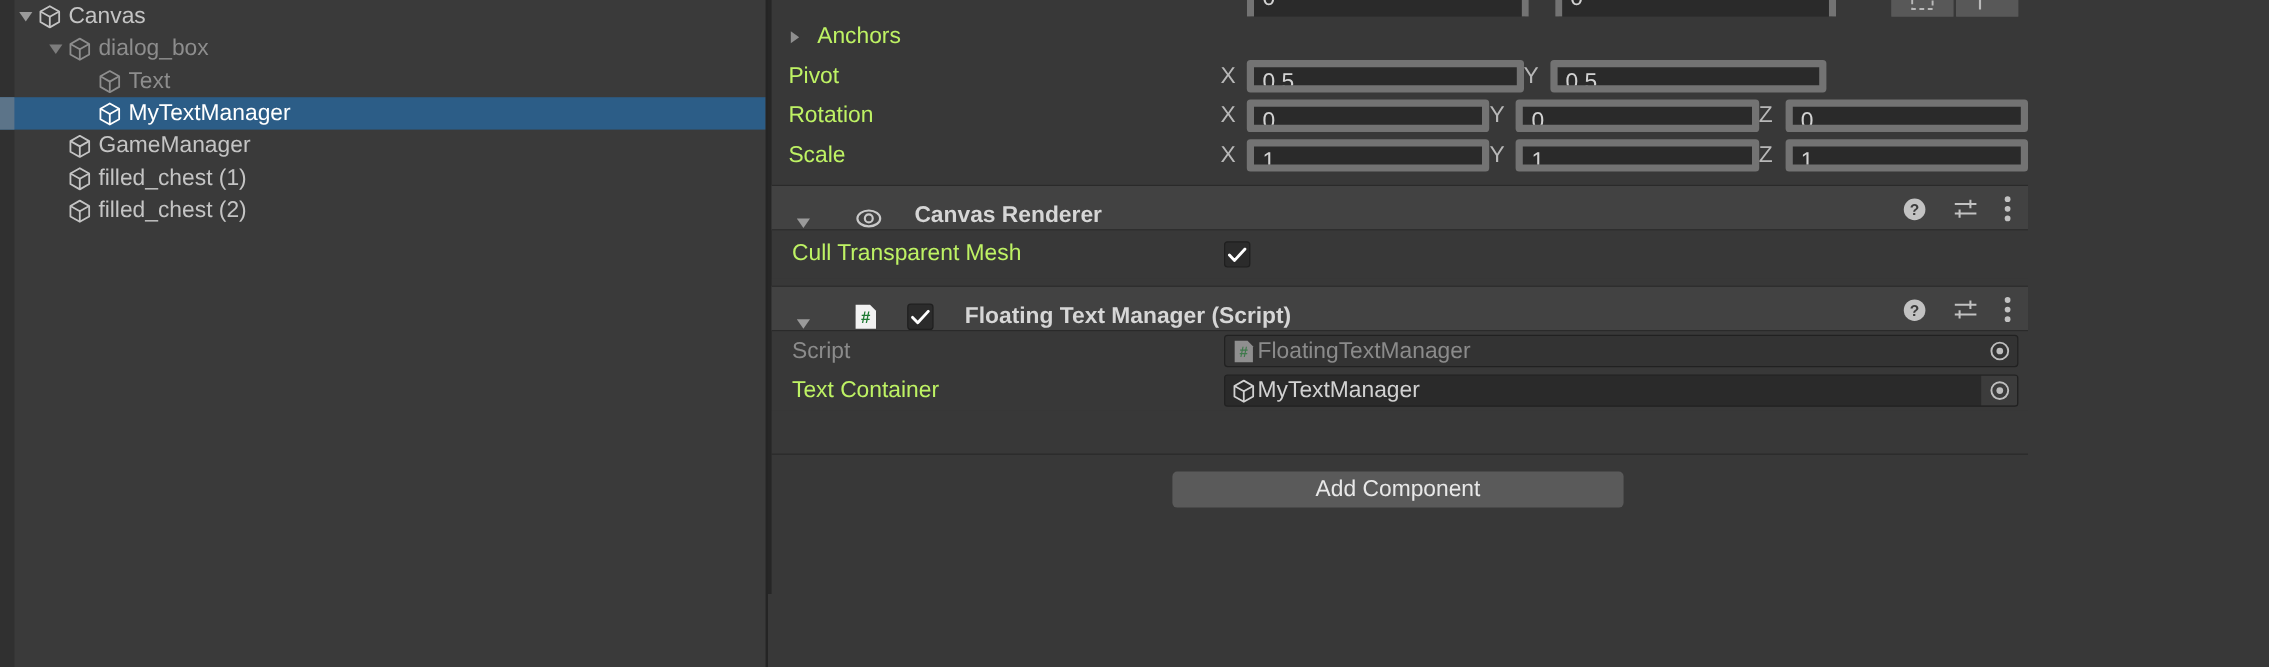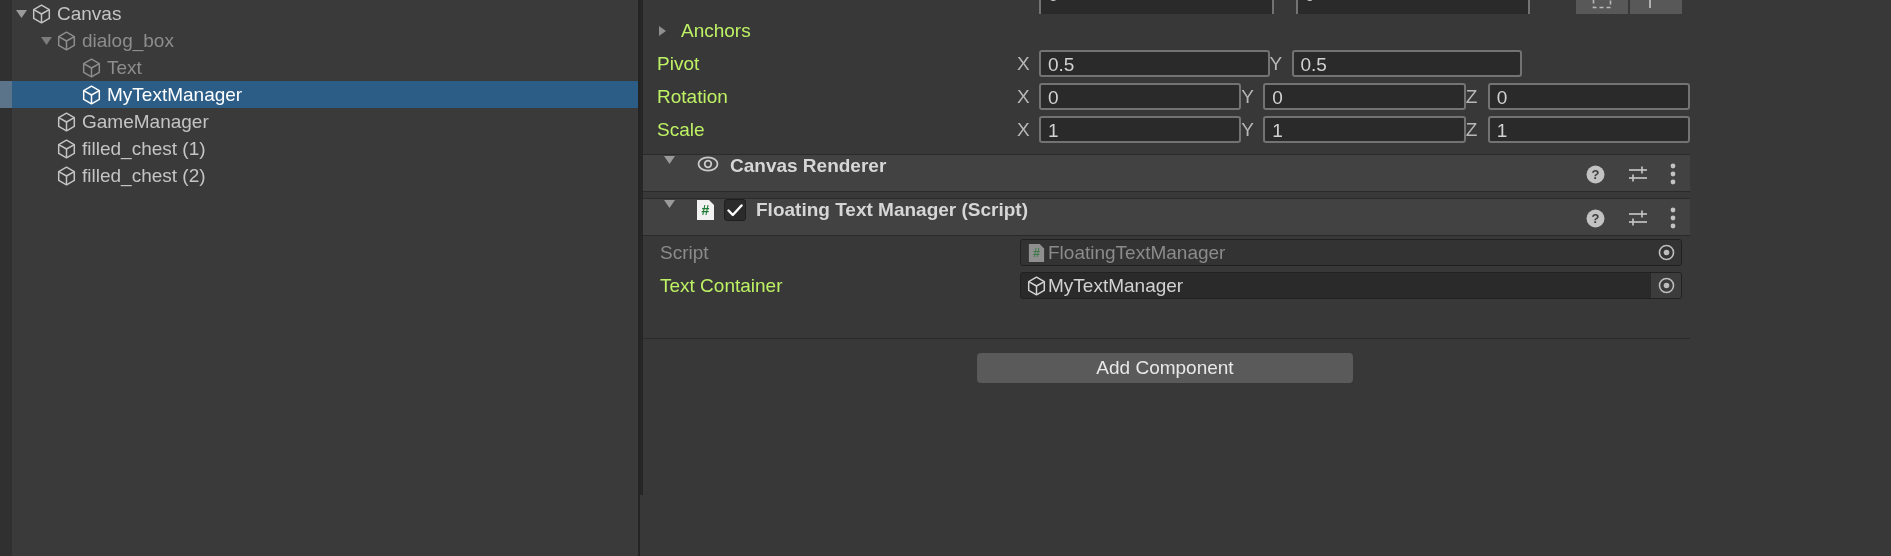--- a/index.html
+++ b/index.html
@@ -140,21 +140,21 @@
   }
   .axis {
     color: #b8b8b8;
     font-size: 19px;
     width: 22px;
     flex: 0 0 22px;
     text-align: left;
   }
   .num-field {
     background: #2a2a2a;
-    border: 2px solid #737373;
+    border: 6px solid #737373;
     border-radius: 3px;
     height: 27px;
     line-height: 25px;
     color: #d2d2d2;
     font-size: 19px;
     padding: 0 7px;
     box-sizing: border-box;
     flex: 1 1 auto;
     min-width: 0;
     white-space: nowrap;
@@ -196,24 +196,25 @@
   }
 
   
   .comp-header {
     position: relative;
     height: 38px;
     background: #424242;
     border-top: 1px solid #2a2a2a;
     border-bottom: 1px solid #2a2a2a;
     display: flex;
-    align-items: flex-start;
+    align-items: flex-end;
     padding-left: 17px;
     box-sizing: border-box;
     margin-left: 3px;
+    gap: 16px;
   }
   .comp-title {
     color: #d6d6d6;
     font-size: 19px;
     font-weight: bold;
     margin-left: 10px;
     white-space: nowrap;
   }
   .comp-header .twirl { margin-right: 10px; }
   .hdr-icons {
@@ -558,20 +559,30 @@
         <span class="hdr-ico">
           <svg width="6" height="22" viewBox="0 0 6 22">
             <circle cx="3" cy="3" r="2.4" fill="#c2c2c2"></circle>
             <circle cx="3" cy="11" r="2.4" fill="#c2c2c2"></circle>
             <circle cx="3" cy="19" r="2.4" fill="#c2c2c2"></circle>
           </svg>
         </span>
       </span>
     </div>
 
+    <div class="comp-body">
+      <div class="prop-row" style="height:40px;">
+        <span class="prop-label">Cull Transparent Mesh</span>
+        <span class="checkbox">
+          <svg width="16" height="13" viewBox="0 0 16 13">
+            <polyline points="1.5,6.5 5.8,11 14.5,1.5" fill="none" stroke="#ffffff" stroke-width="2.4" stroke-linecap="round" stroke-linejoin="round"></polyline>
+          </svg>
+        </span>
+      </div>
+    </div>
 
     <div class="spacer6"></div>
 
     <div class="comp-header">
       <span class="twirl">
         <svg width="13" height="10" viewBox="0 0 13 10">
           <polygon points="1,1 12,1 6.5,9" fill="#9a9a9a"></polygon>
         </svg>
       </span>
       <span style="display:flex;align-items:center;margin-left:8px;">

